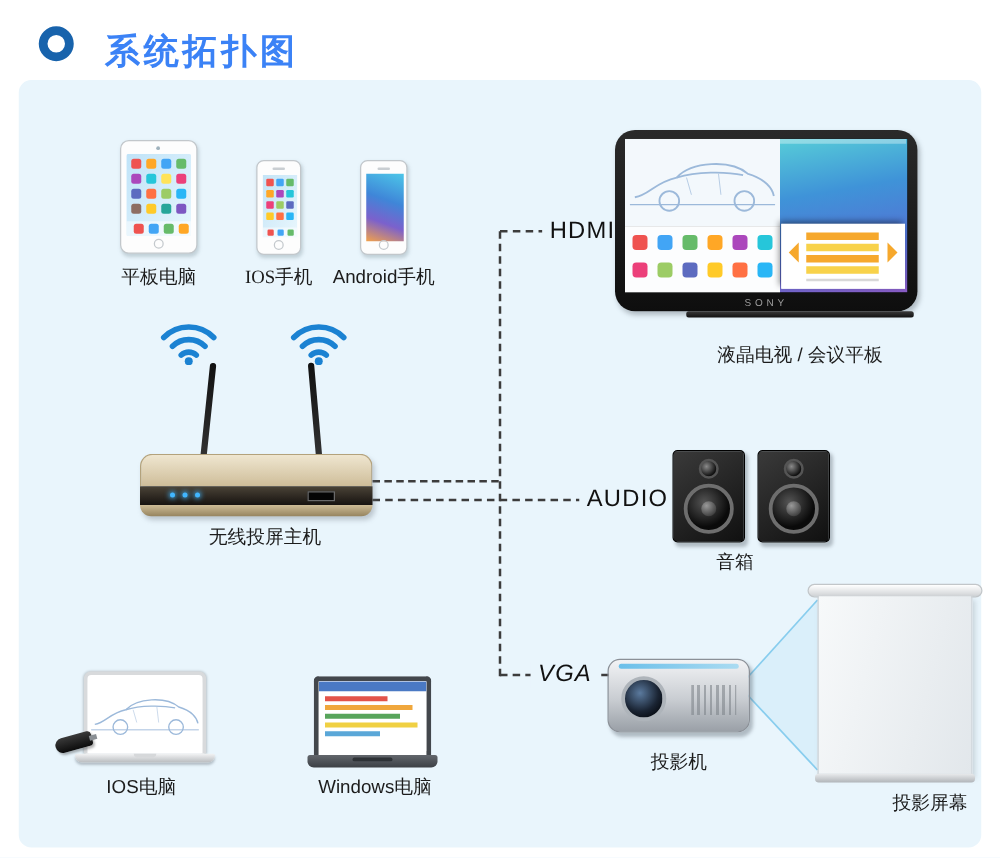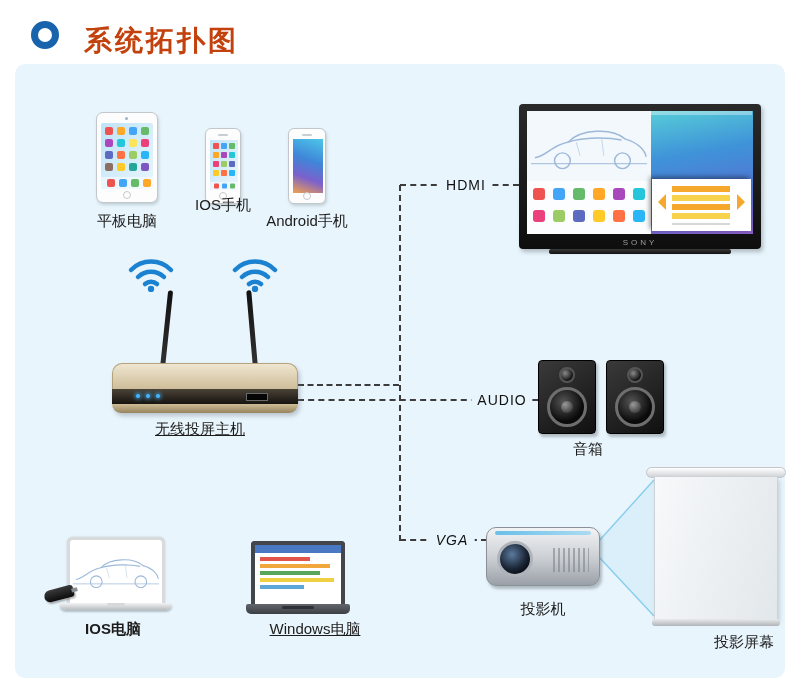--- a/index.html
+++ b/index.html
@@ -3,49 +3,49 @@
 <meta charset="utf-8">
 <style>
   * { margin:0; padding:0; box-sizing:border-box; }
   body { font-family:"Liberation Sans","DejaVu Sans",sans-serif; background:#fff; }
   #stage { position:relative; width:800px; height:686px; background:#fff; overflow:hidden; }
 
   
   #hdr-ring { position:absolute; left:31px; top:21px; width:28px; height:28px;
               border:7px solid #1863ac; border-radius:50%; background:#fff; }
   #page-title { position:absolute; left:84px; top:22px; font-size:28px; font-weight:bold;
-                color:#c2410c; letter-spacing:3px; }
+                color:#3b82f6; letter-spacing:3px; }
 
   
   #panel { position:absolute; left:15px; top:64px; width:770px; height:614px;
            background:#e9f5fc; border-radius:10px; }
 
   
   .dash-h { position:absolute; height:0; border-top:2px dashed #3c3c3c; }
   .dash-v { position:absolute; width:0; border-left:2px dashed #3c3c3c; }
   #line-trunk      { left:399px; top:185px; height:356px; }
   #line-hdmi       { left:400px; top:184px; width:119px; }
   #line-host-trunk { left:298px; top:384px; width:101px; }
   #line-audio      { left:298px; top:399px; width:240px; }
   #line-vga        { left:400px; top:539px; width:87px; }
   .conn-label { position:absolute; transform:translate(-50%,-50%); background:#e9f5fc;
-                padding:0 6px; font-size:14px; letter-spacing:1px; color:#111; font-weight:500; }
+                padding:0 6px; font-size:19px; letter-spacing:1px; color:#111; font-weight:500; }
   #lbl-hdmi  { left:466px; top:185px; }
   #lbl-audio { left:502px; top:400px; }
   #lbl-vga   { left:452px; top:540px;font-style:italic; }
 
   
   .dev-label { position:absolute; transform:translateX(-50%); font-size:15px; color:#1c1c1c;
                white-space:nowrap; }
   #lbl-tablet    { left:127px; top:212px;text-align:center; }
-  #lbl-iphone    { left:223px; top:196px; }
+  #lbl-iphone    { left:223px; top:212px;font-family:Liberation Serif, serif; }
   #lbl-android   { left:307px; top:212px; }
-  #lbl-host      { left:200px; top:420px;text-decoration:underline; }
-  #lbl-iospc     { left:113px; top:620px;font-weight:bold; }
-  #lbl-winpc     { left:315px; top:620px;text-decoration:underline; }
+  #lbl-host      { left:212px; top:420px; }
+  #lbl-iospc     { left:113px; top:620px; }
+  #lbl-winpc     { left:300px; top:620px; }
   #lbl-tv        { left:640px; top:275px; }
   #lbl-speakers  { left:588px; top:440px; }
   #lbl-projector { left:543px; top:600px; }
   #lbl-pscreen   { left:716px; top:633px;margin-left:28px; }
 
   
   #tablet { position:absolute; left:96px; top:112px; width:62px; height:91px; background:#fdfdfd;
             border:1px solid #c2c7cb; border-radius:7px; box-shadow:1px 2px 3px rgba(120,140,150,.35); }
   #tablet .cam  { position:absolute; top:4px; left:50%; margin-left:-2px; width:3px; height:3px;
                   border-radius:50%; background:#9fb2bd; }
@@ -103,22 +103,22 @@
 
   #winlaptop { position:absolute; left:246px; top:541px; width:104px; }
   #winlaptop .scr  { width:94px; height:63px; margin:0 auto; background:#fff; border:4px solid #43474c;
                      border-bottom:none; border-radius:4px 4px 0 0; overflow:hidden; }
   #winlaptop .base { position:relative; width:104px; height:10px;
                      background:linear-gradient(#62666c,#3c4045); border-radius:2px 2px 5px 5px; }
   #winlaptop .base::after { content:''; position:absolute; left:35%; top:2px; width:30%; height:3px;
                      background:#2e3236; border-radius:2px; }
 
   
-  #tv { position:absolute; left:519px; top:104px; width:242px; height:145px;
-        background:linear-gradient(#2a2a2a,#0e0e0e); border-radius:4px; padding:7px 8px 15px;
+  #tv { position:absolute; left:492px; top:104px; width:242px; height:145px;
+        background:linear-gradient(#2a2a2a,#0e0e0e); border-radius:16px; padding:7px 8px 15px;
         box-shadow:2px 3px 4px rgba(90,100,110,.4); }
   #tv .scr { position:relative; width:100%; height:100%; background:#000; overflow:hidden; }
   #tv .q-car   { position:absolute; left:0; top:0; width:55%; height:57%; background:#f3f8fc; }
   #tv .q-apps  { position:absolute; left:0; bottom:0; width:55%; height:43%; background:#fcfdfe; }
   #tv .q-phone { position:absolute; right:0; top:0; width:45%; height:100%;
                  background:linear-gradient(170deg,#57cdd8 0%,#3f93d8 35%,#5472d4 70%,#8a5cc4 100%); }
   #tv .q-chart { position:absolute; right:2px; bottom:3px; width:44%; height:42%; background:#fff;
                  box-shadow:-2px -2px 5px rgba(0,0,0,.45); }
   #tv .brand { position:absolute; left:0; right:0; bottom:2px; text-align:center; font-size:8px;
                letter-spacing:3px; color:#9e9e9e; }
@@ -388,20 +388,21 @@
           <rect x="20" y="34" width="58" height="6" fill="#f8d24a"></rect>
           <polygon points="6,23 14,15 14,31" fill="#f6a82c"></polygon>
           <polygon points="93,23 85,15 85,31" fill="#f6a82c"></polygon>
           <rect x="20" y="44" width="58" height="2" fill="#d8d8d8"></rect>
         </svg>
       </div>
     </div>
     <div class="brand">SONY</div>
   </div>
   <div id="tv-stand"></div>
+  <div class="dev-label" id="lbl-tv">液晶电视 / 会议平板</div>
 
   <div class="speaker" id="spk-l">
     <span class="tweeter"></span>
     <span class="woofer"></span>
   </div>
   <div class="speaker" id="spk-r">
     <span class="tweeter"></span>
     <span class="woofer"></span>
   </div>
   <div class="dev-label" id="lbl-speakers">音箱</div>

